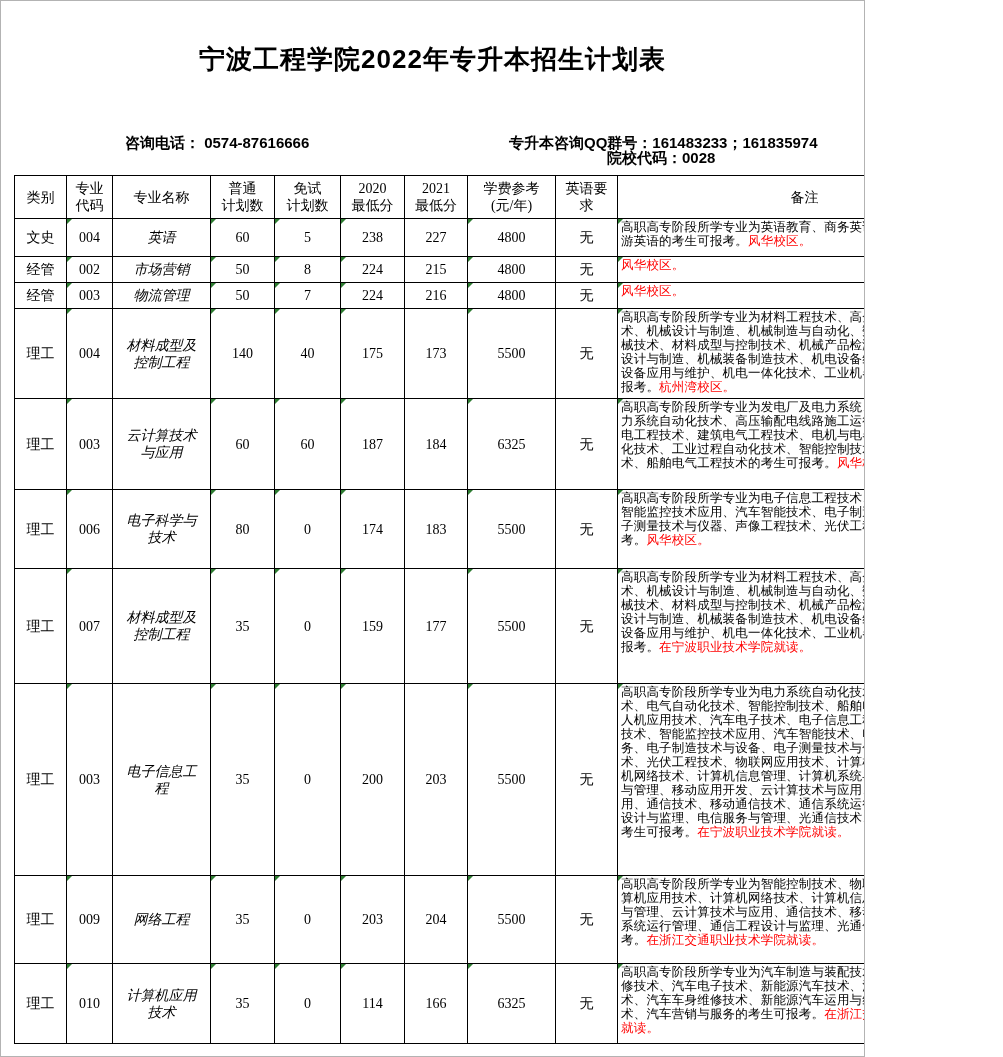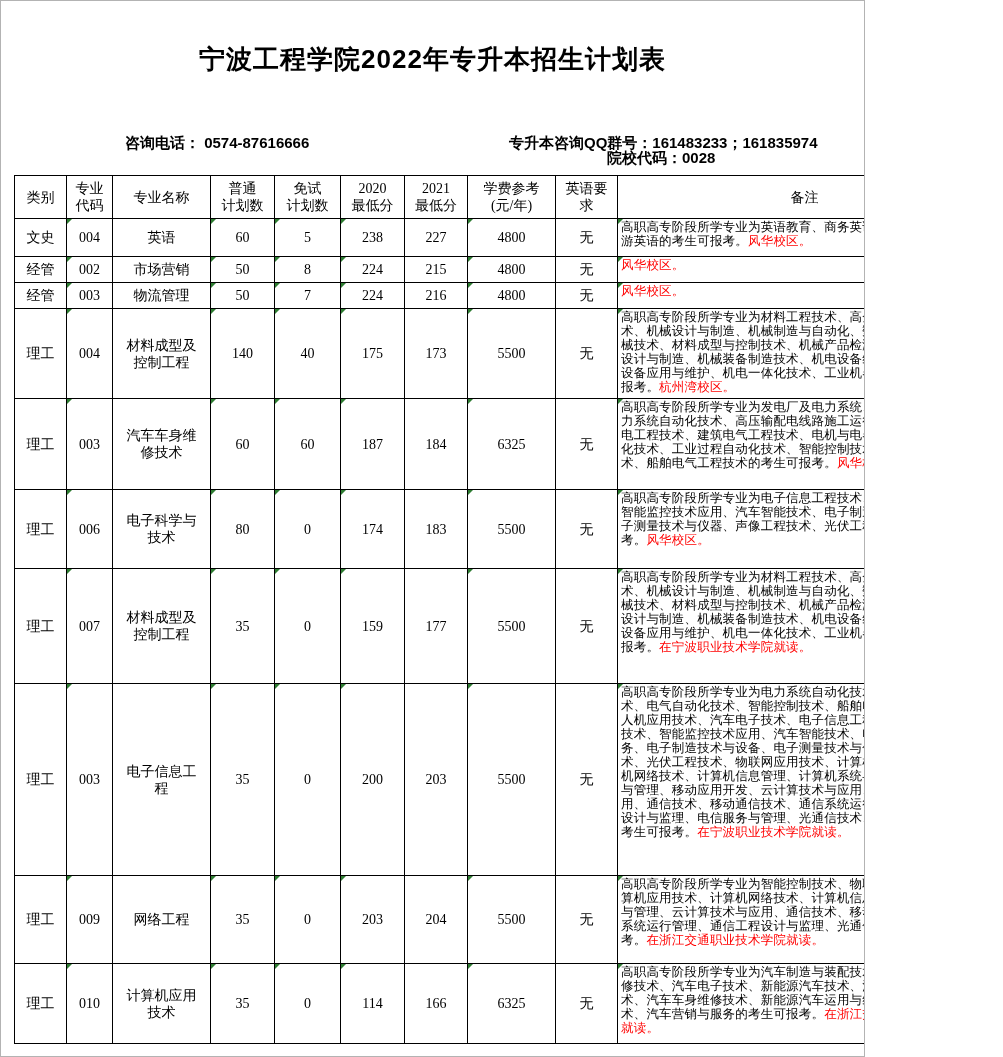--- a/index.html
+++ b/index.html
@@ -24,21 +24,21 @@
     font-family:"Liberation Serif","DejaVu Serif",serif;
   }
   th,td{border:1px solid #000;padding:0;overflow:hidden;}
   th{
     font-weight:normal;font-size:14px;line-height:17px;text-align:center;
     vertical-align:middle;height:42px;
   }
   th .l2:empty{display:none;}
   th .l1,th .l2{display:block;}
   td{font-size:14px;text-align:center;vertical-align:middle;line-height:17px;}
-  td.name{padding:0 12px;}
+  td.name{padding:0 12px;font-style:italic;}
   td.remark{
     font-family:"Liberation Sans",sans-serif;
     font-size:12.5px;line-height:14px;text-align:left;vertical-align:top;
     padding:1px 19px 1px 3px;letter-spacing:0.2px;
   }
   .red{color:var(--red,#ff0000);}
   td.tri{position:relative;}
   td.tri::before{
     content:"";position:absolute;top:0;left:0;width:0;height:0;
     border-top:5px solid var(--flag-green,#2e7d32);
@@ -181,21 +181,21 @@
     <td class="tri">5500</td>
     <td>无</td>
     <td class="remark tri">
       <span class="rb">高职高专阶段所学专业为材料工程技术、高分子材料工程技术、机械设计与制造、机械制造与自动化、数控技术、精密机械技术、材料成型与控制技术、机械产品检测检验技术、模具设计与制造、机械装备制造技术、机电设备维修与管理、数控设备应用与维护、机电一体化技术、工业机器人技术的考生可报考。</span><span class="red rr">杭州湾校区。</span>
     </td>
   </tr>
 
   <tr style="height: 91px;">
     <td>理工</td>
     <td class="tri">003</td>
-    <td class="name">汽车车身维修技术</td>
+    <td class="name">云计算技术与应用</td>
     <td class="tri">60</td>
     <td class="tri">60</td>
     <td class="tri">187</td>
     <td>184</td>
     <td class="tri">6325</td>
     <td>无</td>
     <td class="remark tri">
       <span class="rb">高职高专阶段所学专业为发电厂及电力系统、供用电技术、电力系统自动化技术、高压输配电线路施工运行与维护、风力发电工程技术、建筑电气工程技术、电机与电器技术、电气自动化技术、工业过程自动化技术、智能控制技术、工业机器人技术、船舶电气工程技术的考生可报考。</span><span class="red rr">风华校区。</span>
     </td>
   </tr>

